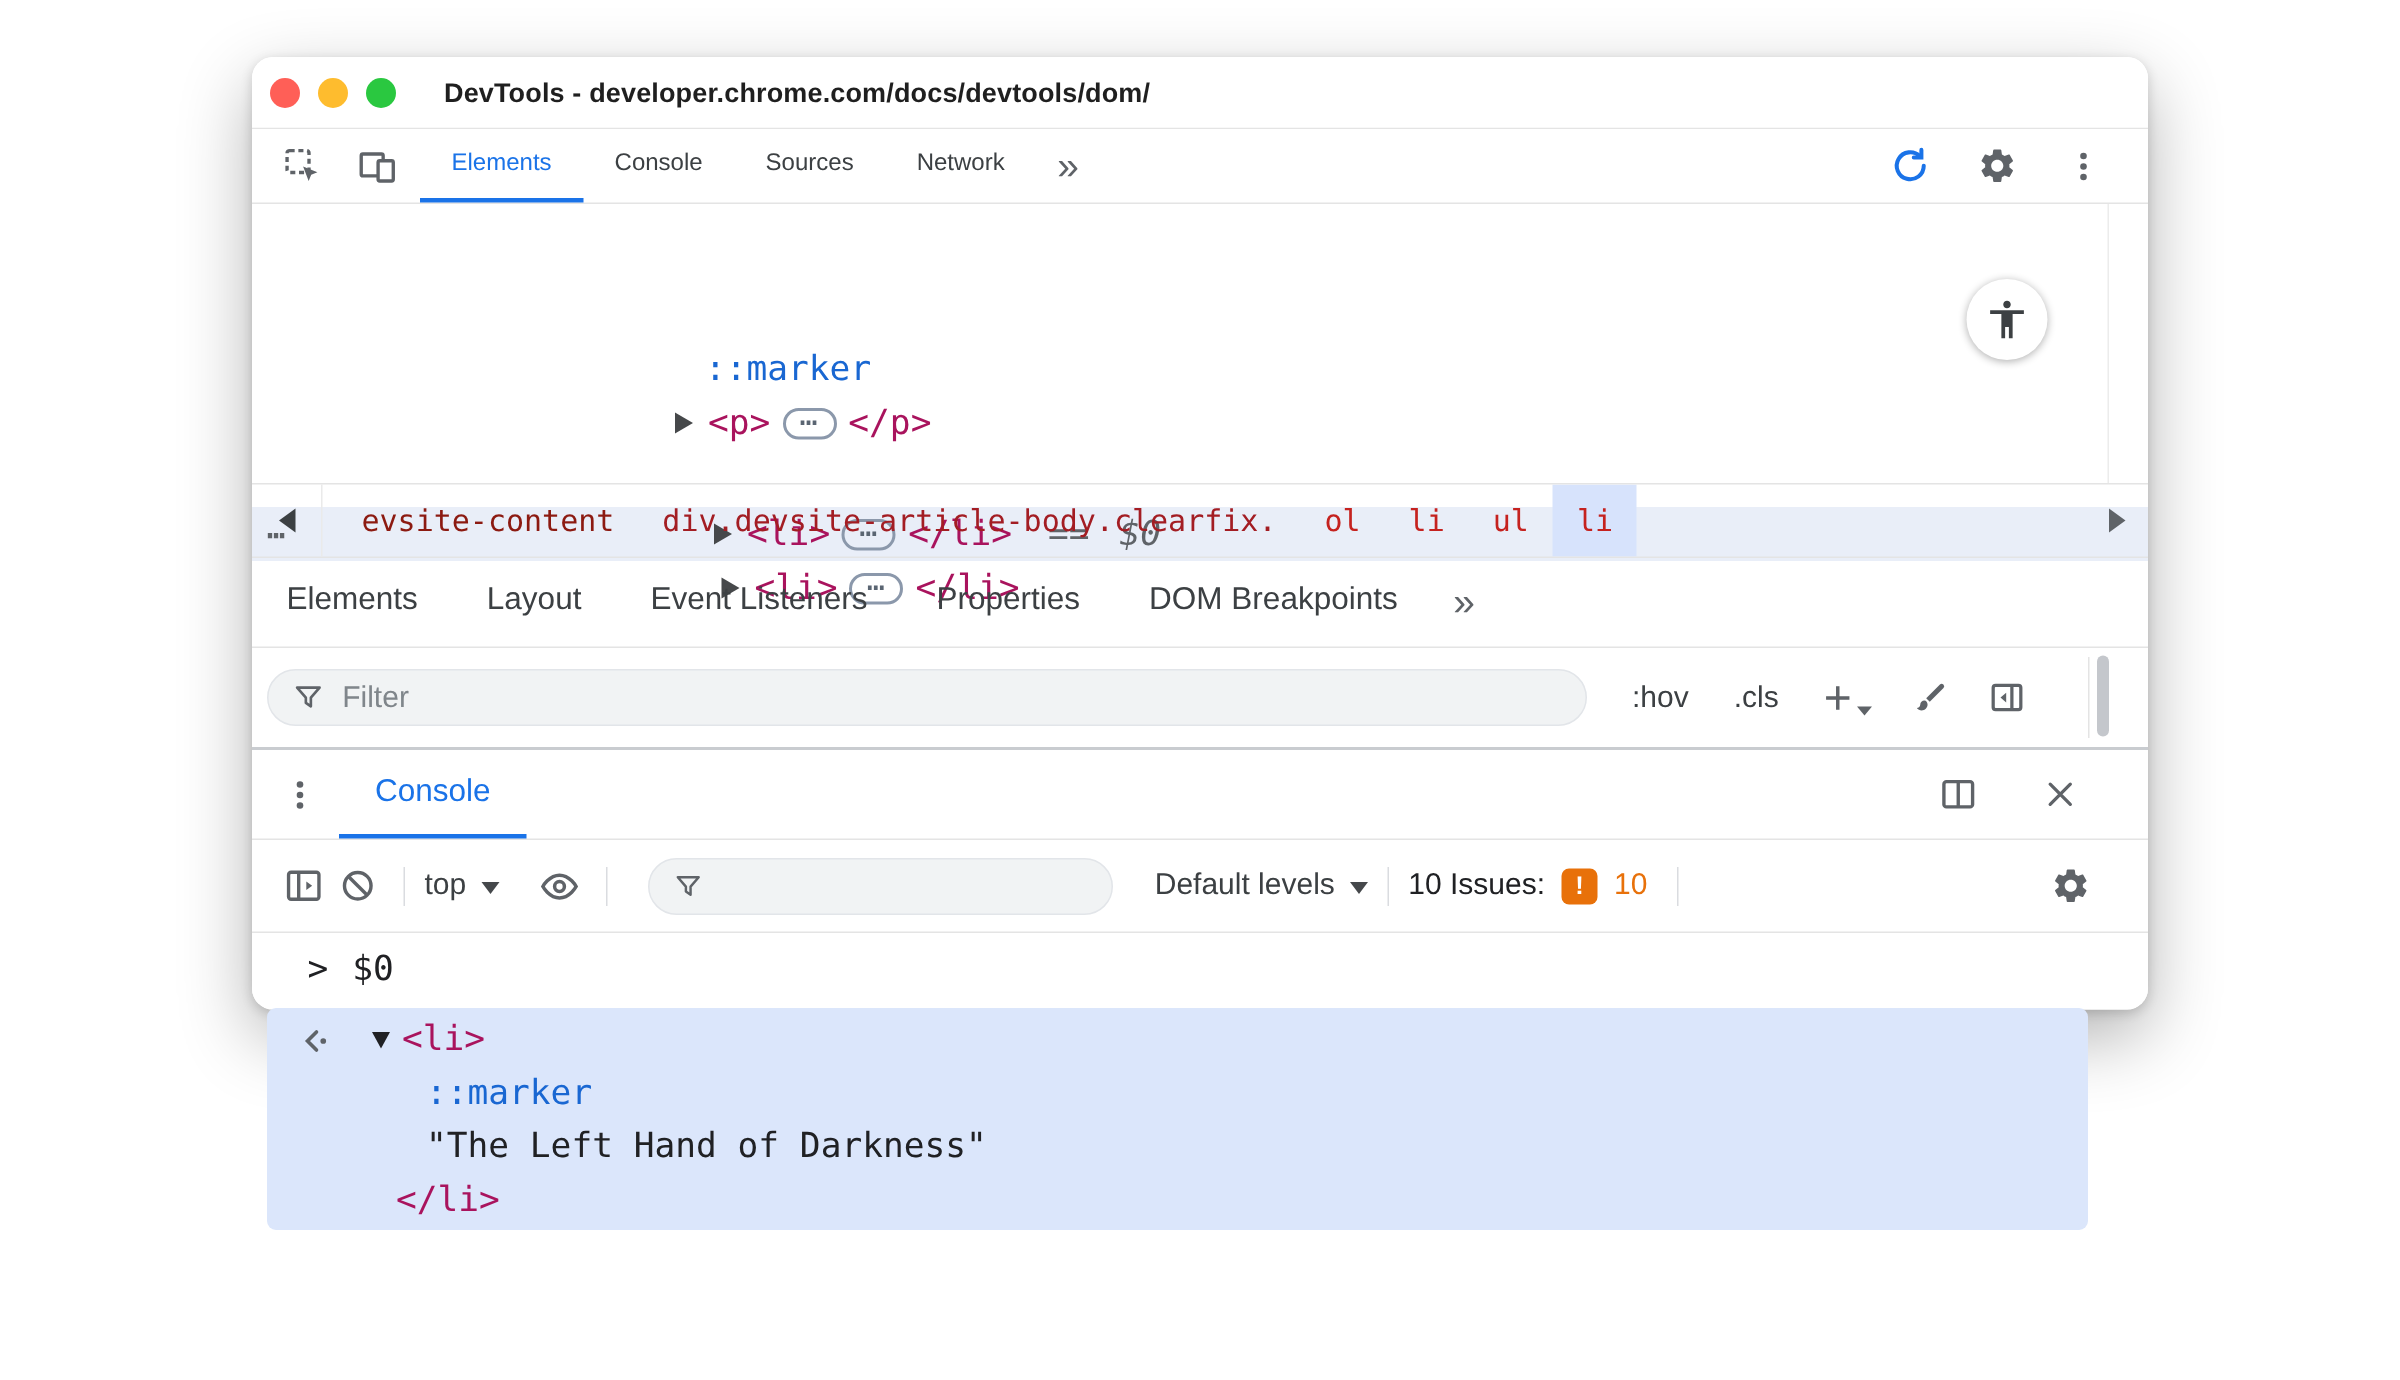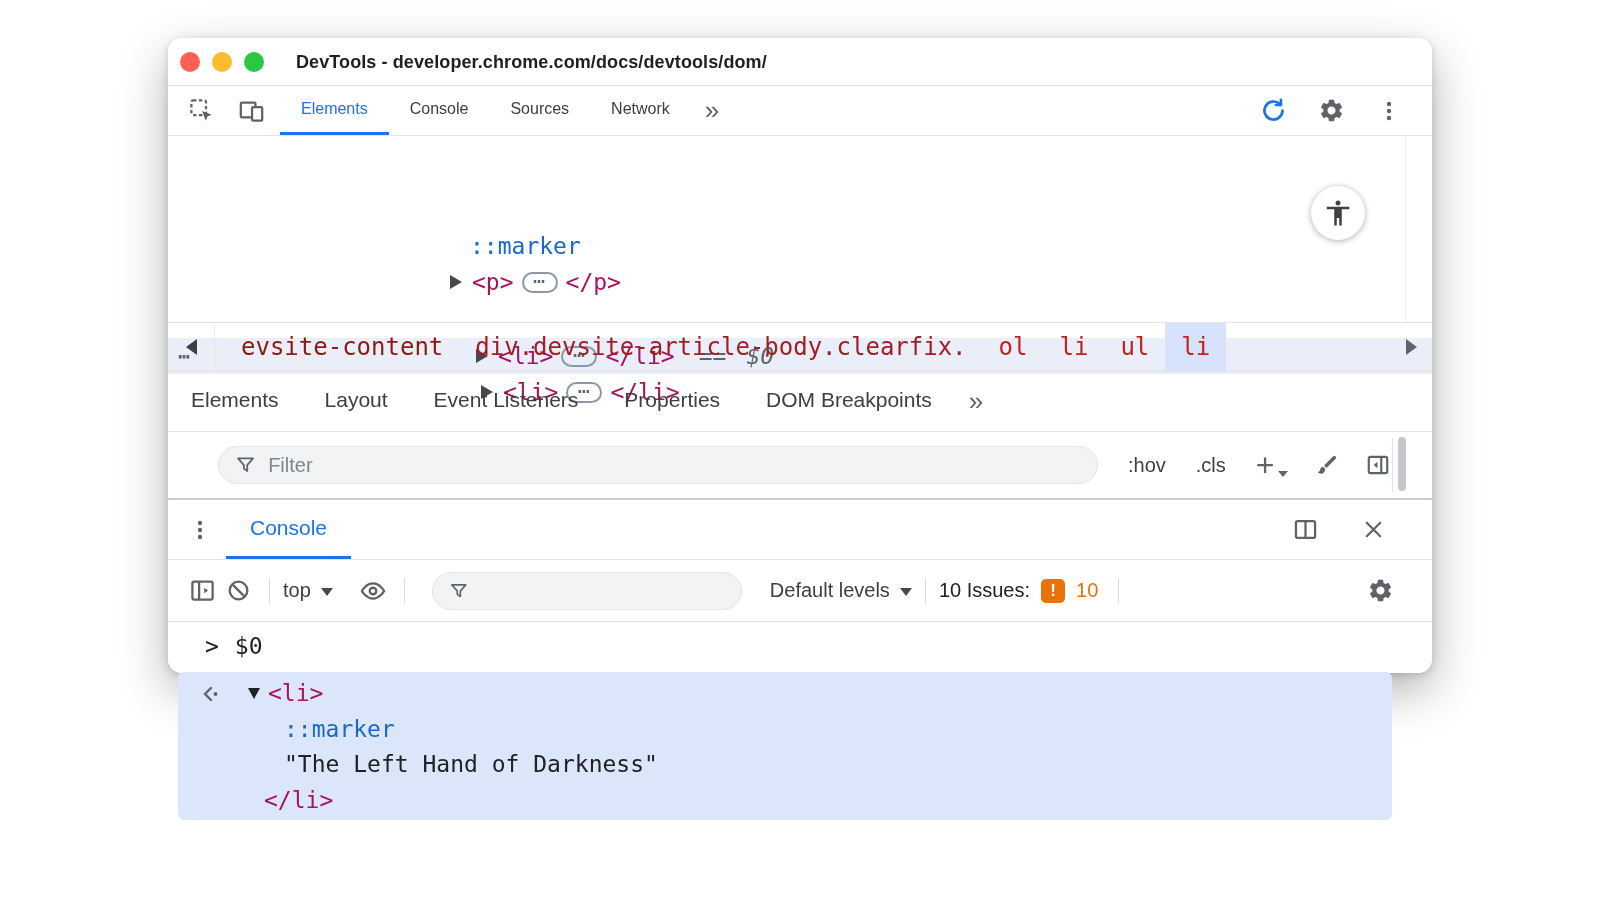--- a/index.html
+++ b/index.html
@@ -56,41 +56,41 @@
   .meta-var { margin-left: 20px; font-style: italic; }
   .dom-scrollline { position: absolute; right: 26px; top: 0; bottom: 0; width: 1px; background: #ececec; }
   .a11y-fab { position: absolute; left: 1143px; top: 50px; width: 54px; height: 54px;
     border-radius: 50%; background: #fff; border: none; cursor: pointer;
     box-shadow: 0 1px 6px rgba(0,0,0,.32); display: flex; align-items: center; justify-content: center; }
 
   
   .crumbs { position: absolute; top: 284px; left: 0; right: 0; height: 50px;
     border-top: 1px solid #e4e4e4; border-bottom: 1px solid #e4e4e4;
     display: flex; align-items: stretch;
-    font-family: "DejaVu Sans Mono", "Liberation Mono", monospace; font-size: 24px; }
+    font-family: "DejaVu Sans Mono", "Liberation Mono", monospace; font-size: 20px; }
   .crumb-nav { width: 47px; flex: none; border: none; background: none; border-right: 1px solid #eaeaea;
     display: flex; align-items: center; justify-content: center; cursor: pointer; }
   .tri-l-sm { width: 0; height: 0; border-right: 11px solid #3c4043;
     border-top: 8px solid transparent; border-bottom: 8px solid transparent; }
   .tri-r-sm { width: 0; height: 0; border-left: 11px solid #5f6368;
     border-top: 8px solid transparent; border-bottom: 8px solid transparent; }
   .crumb-items { display: flex; align-items: stretch; padding-left: 10px; overflow: hidden; flex: 1; }
   .crumb { display: flex; align-items: center; padding: 0 16px; white-space: nowrap; cursor: pointer; }
   .crumb-right { display: flex; align-items: center; padding: 0 15px; cursor: pointer; }
 
   
   .styles-tabs { position: absolute; top: 334px; left: 0; right: 0; height: 60px;
     border-bottom: 1px solid #e4e4e4; display: flex; align-items: stretch; }
   .stab { display: flex; align-items: center; padding: 0 23px; font-size: 21px; color: #3c4043;
     border-bottom: 3px solid transparent; cursor: pointer; white-space: nowrap; }
   .stab.active { color: #1a73e8; border-bottom-color: #1a73e8; }
 
   
   .styles-filterbar { position: absolute; top: 394px; left: 0; right: 0; height: 66px;
-    display: flex; align-items: center; padding-left: 10px; margin-left: 40px; }
+    display: flex; align-items: center; padding-left: 10px; }
   .filter-pill { display: flex; align-items: center; gap: 12px; width: 880px; height: 38px;
     background: #f1f3f4; border: 1px solid #e2e5e9; border-radius: 19px; padding: 0 16px; flex: none; }
   .filter-pill input { border: none; background: transparent; outline: none;
     font-size: 20px; color: #202124; width: 100%; font-family: "Liberation Sans", sans-serif; }
   .filter-pill input::placeholder { color: #80868b; }
   .fbar-item { font-size: 20px; color: #3c4043; margin-left: 30px; cursor: pointer; }
   .plus-btn { display: flex; align-items: flex-end; margin-left: 30px; cursor: pointer; }
   .plus-glyph { font-size: 32px; line-height: 26px; color: #5f6368; }
   .plus-caret { width: 0; height: 0; border-top: 6px solid #5f6368;
     border-left: 5px solid transparent; border-right: 5px solid transparent; margin: 0 0 1px 3px; }

